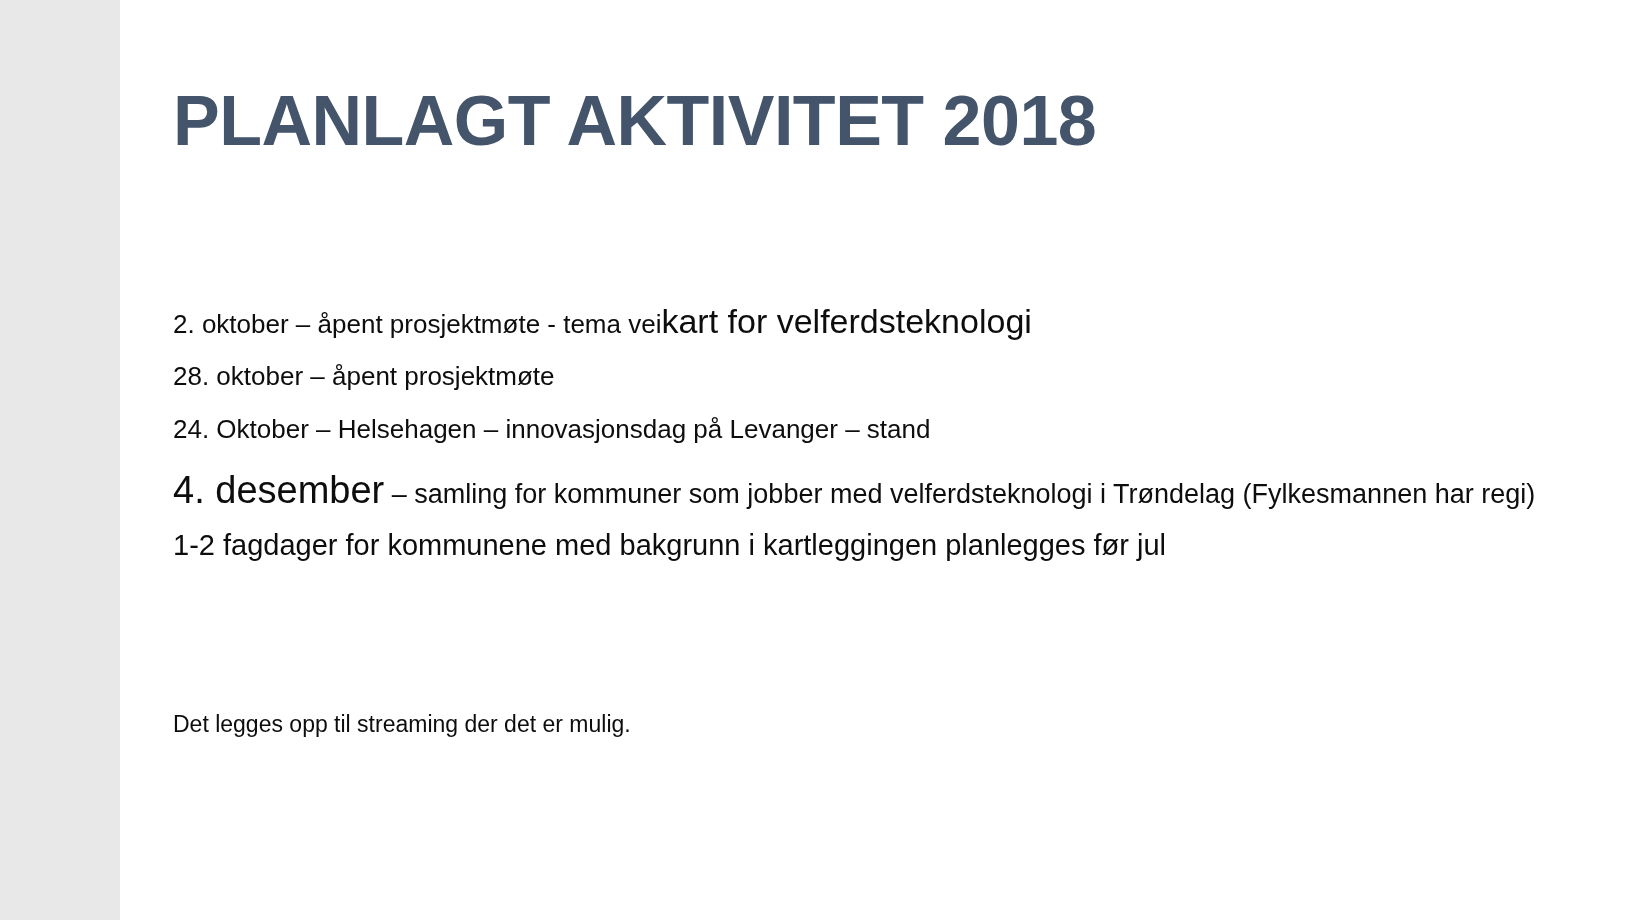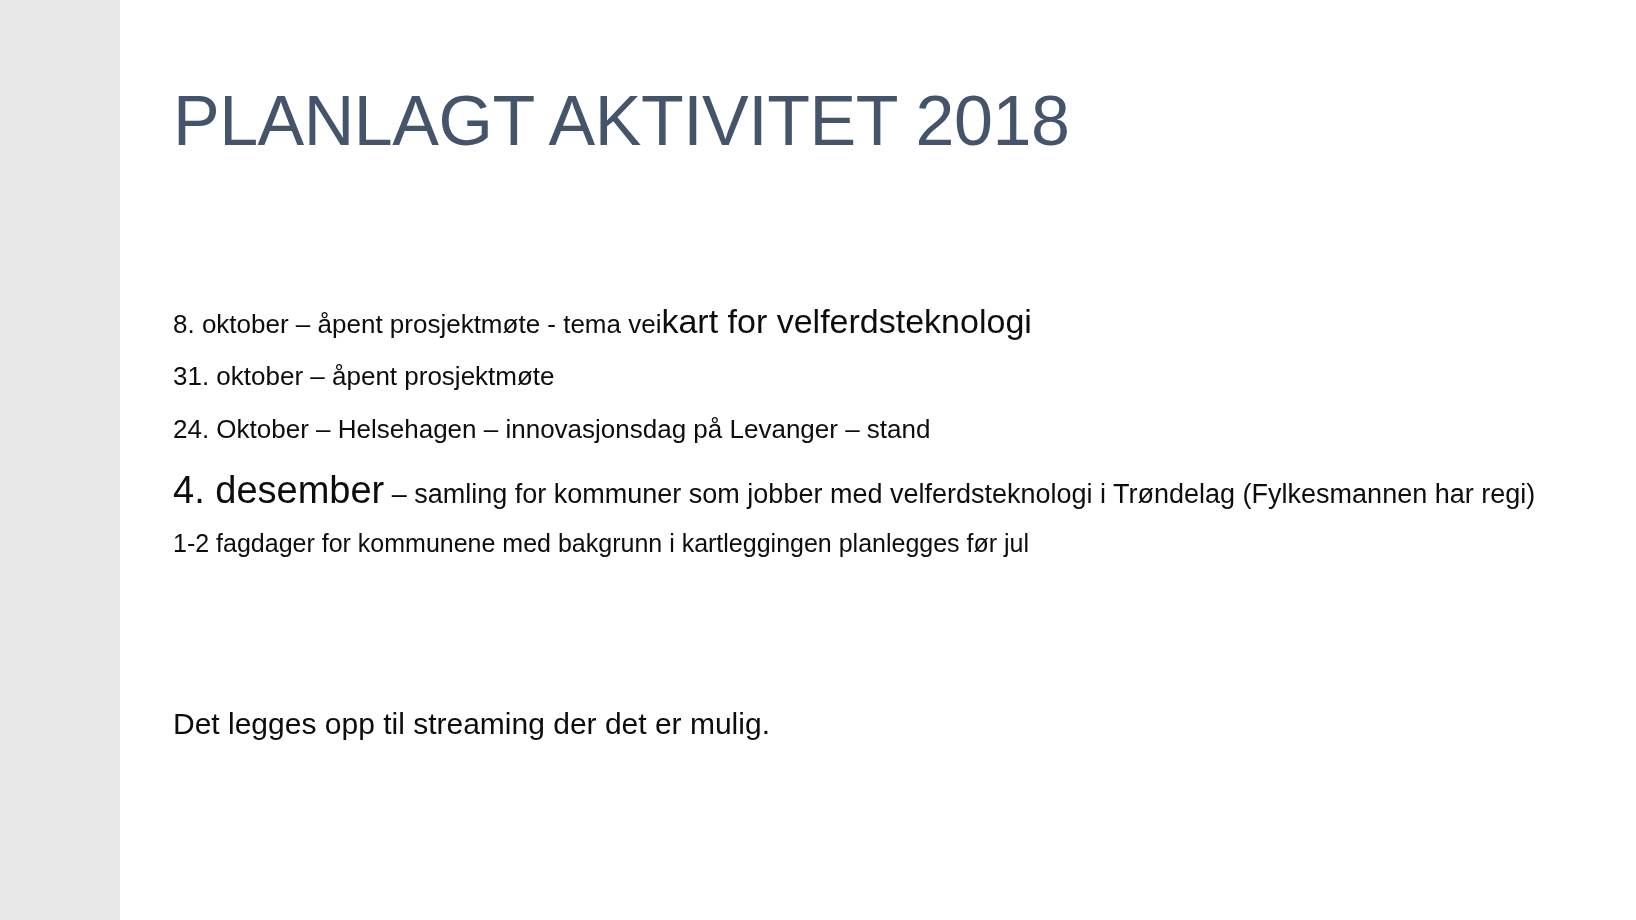--- a/index.html
+++ b/index.html
@@ -36,21 +36,21 @@
     bottom: 0;
   }
   .slide-title {
     position: absolute;
     left: 53px;
     top: 38px;
     font-size: 70px;
     line-height: 1.05;
     color: #44546a;
     letter-spacing: -0.5px;
-    font-weight: 400;
+    font-weight: 700;
     white-space: nowrap;
   }
   .body-block {
     position: absolute;
     left: 53px;
     top: 300px;
     width: 1400px;
     color: #111111;
   }
   .line {
@@ -75,43 +75,43 @@
     margin-bottom: 12px;
   }
   .line-4 .lead {
     font-size: 38px;
   }
   .line-4 .rest {
     font-size: 27px;
   }
   .line-5 {
     margin-bottom: 10px;
-    font-size: 25px;
+    font-size: 29px;
   }
   .line-6 {
     margin-top: 146px;
-    font-size: 30px;
+    font-size: 23px;
   }
 </style>
 </head>
 <body>
 
 <div class="slide">
 
   <div class="left-band"></div>
 
   <div class="content">
 
     <h1 class="slide-title">PLANLAGT AKTIVITET 2018</h1>
 
     <div class="body-block">
 
-      <p class="line line-1"><span>8. oktober – åpent prosjektmøte - tema vei</span><span class="big">kart for velferdsteknologi</span></p>
+      <p class="line line-1"><span>2. oktober – åpent prosjektmøte - tema vei</span><span class="big">kart for velferdsteknologi</span></p>
 
-      <p class="line line-2">31. oktober – åpent prosjektmøte</p>
+      <p class="line line-2">28. oktober – åpent prosjektmøte</p>
 
       <p class="line line-3">24. Oktober – Helsehagen – innovasjonsdag på Levanger – stand</p>
 
       <p class="line line-4"><span class="lead">4. desember</span><span class="rest"> – samling for kommuner som jobber med velferdsteknologi i Trøndelag (Fylkesmannen har regi)</span></p>
 
       <p class="line line-5">1-2 fagdager for kommunene med bakgrunn i kartleggingen planlegges før jul</p>
 
       <p class="line line-6">Det legges opp til streaming der det er mulig.</p>
 
     </div>

